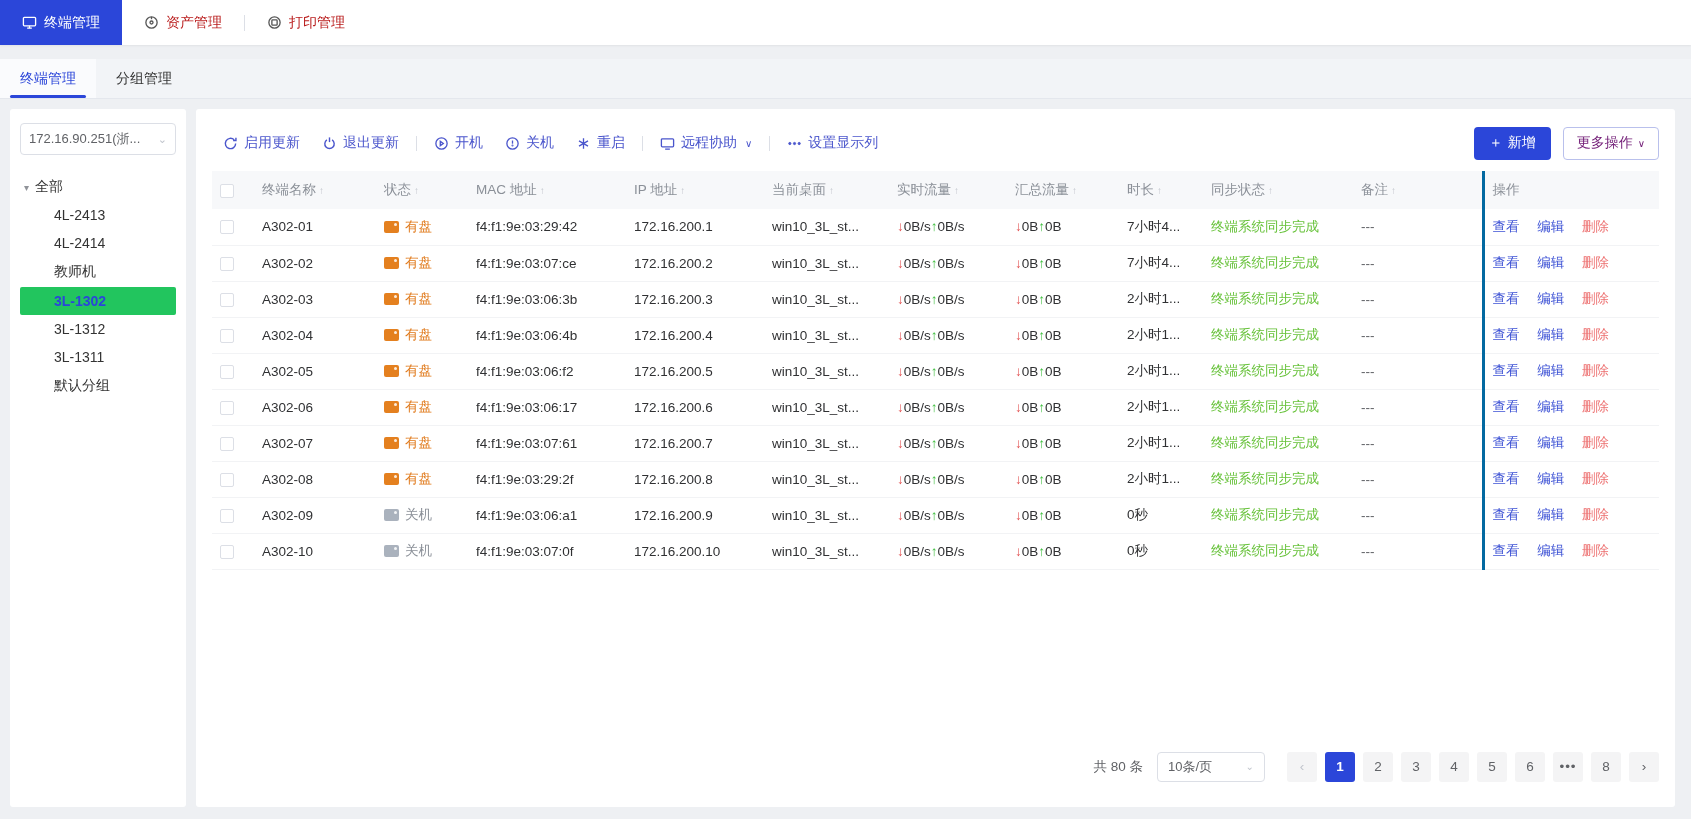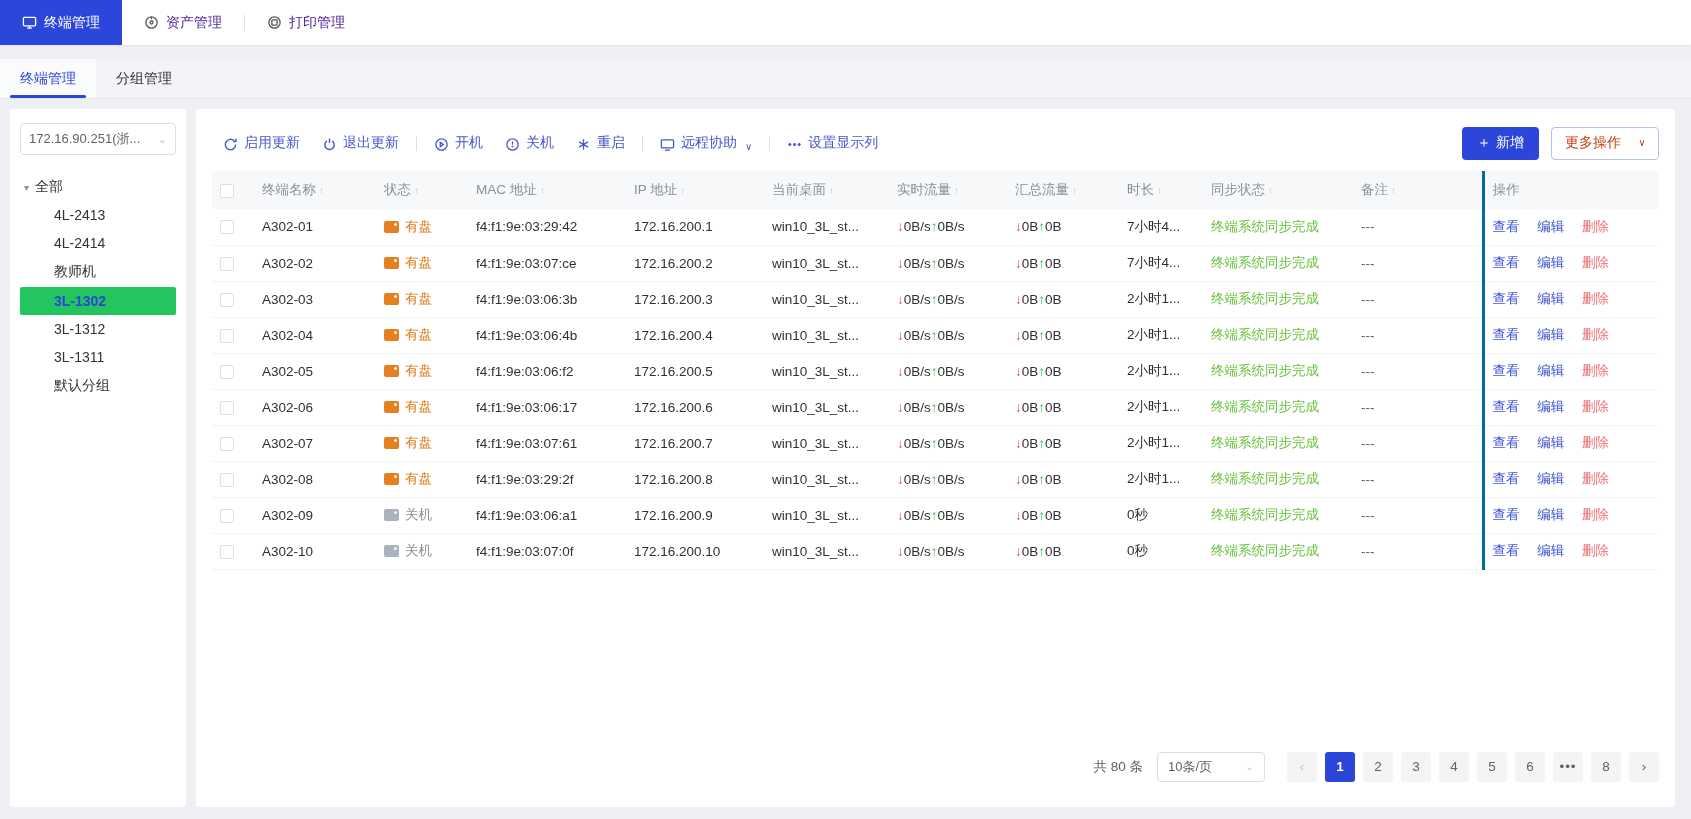--- a/index.html
+++ b/index.html
@@ -1,21 +1,21 @@
 <!DOCTYPE html>
 <html><head>
 <meta charset="utf-8">
 <style>
   * { margin:0; padding:0; box-sizing:border-box; }
   html,body { width:1691px; height:819px; overflow:hidden;
     font-family:"Liberation Sans","DejaVu Sans",sans-serif; background:#eef0f3; color:#303133; }
 
   
   .topnav { height:45px; background:#fff; display:flex; align-items:stretch; box-shadow:0 1px 2px rgba(0,0,0,.06); position:relative; z-index:5;}
-  .topnav-item { display:flex; align-items:center; gap:7px; padding:0 22px; font-size:14px; color:#4c1d95; cursor:pointer; }
+  .topnav-item { display:flex; align-items:center; gap:7px; padding:0 22px; font-size:14px; color:#b91c1c; cursor:pointer; }
   .topnav-item svg { width:15px; height:15px; stroke:#555; }
   .topnav-item.active { background:#2b46d9; color:#fff; }
   .topnav-item.active svg { stroke:#fff; }
   .topnav-divider { width:1px; height:16px; background:#dcdfe6; align-self:center; }
 
   
   .subtabs { margin-top:14px; height:40px; display:flex; align-items:stretch; background:#f2f4f7; border-bottom:1px solid #e4e7ed; }
   .subtab { width:96px; display:flex; align-items:center; justify-content:center; font-size:14px; color:#333; cursor:pointer; position:relative; }
   .subtab.active { background:#fafbfd; color:#2b46d9; }
   .subtab.active::after { content:""; position:absolute; left:10px; right:10px; bottom:0; height:3px; background:#2b46d9; border-radius:2px; }
@@ -29,31 +29,31 @@
   .server-select { border:1px solid #dcdfe6; border-radius:4px; height:32px; display:flex; align-items:center; padding:0 8px; font-size:13px; color:#606266; justify-content:space-between; cursor:pointer; background:#fff;}
   .server-select .chev { color:#c0c4cc; font-size:11px; }
   .tree { margin-top:18px; font-size:14px; }
   .tree-root { display:flex; align-items:center; gap:6px; color:#333; padding:5px 4px; cursor:pointer; }
   .tree-caret { color:#909399; font-size:10px; }
   .tree-item { padding:6px 0 6px 34px; color:#333; cursor:pointer; border-radius:2px; }
   .tree-item.selected { color:#2b46d9; font-weight:bold; background:#22c55e; }
 
   
   .toolbar { display:flex; align-items:center; height:44px; flex-shrink:0; }
-  .tool { display:flex; align-items:flex-end; gap:6px; color:#4a55cc; font-size:14px; cursor:pointer; padding:0 11px; }
+  .tool { display:flex; align-items:center; gap:6px; color:#4a55cc; font-size:14px; cursor:pointer; padding:0 11px; }
   .tool svg { width:15px; height:15px; stroke:#4a55cc; }
   .tool .chev { font-size:10px; margin-left:2px; }
   .tool-divider { width:1px; height:15px; background:#dcdfe6; margin:0 6px; }
   .toolbar-right { margin-left:auto; display:flex; align-items:center; gap:12px; }
   .search-box { width:205px; height:33px; border:1px solid #dcdfe6; border-radius:4px; display:flex; align-items:center; padding:0 10px; gap:6px; background:#fff; }
   .search-box svg { width:14px; height:14px; stroke:#c0c4cc; flex-shrink:0; }
   .search-box input { border:none; outline:none; font-size:13px; color:#606266; width:100%; font-family:inherit; background:transparent; }
   .search-box input::placeholder { color:#c0c4cc; }
   .btn-primary { height:33px; background:#2b46d9; color:#fff; border:none; border-radius:4px; padding:0 15px; font-size:14px; display:flex; align-items:center; gap:5px; cursor:pointer; font-family:inherit; }
-  .btn-outline { height:33px; background:#fff; color:#c2410c; border:1px solid #b9c0ec; border-radius:4px; padding:0 13px; font-size:14px; display:flex; align-items:center; gap:18px; cursor:pointer; font-family:Liberation Mono, monospace; }
+  .btn-outline { height:33px; background:#fff; color:#701a75; border:1px solid #b9c0ec; border-radius:4px; padding:0 13px; font-size:14px; display:flex; align-items:center; gap:5px; cursor:pointer; font-family:Liberation Serif, serif; }
   .btn-outline .chev { font-size:10px; }
 
   
   .table-wrap { margin-top:6px; }
   table { width:100%; border-collapse:collapse; table-layout:fixed; }
   th { background:#f7f8fa; font-weight:normal; color:#8b9098; font-size:13.5px; text-align:left; height:38px; padding:0 8px; white-space:nowrap; overflow:hidden;}
   td { height:36px; font-size:13.5px; color:#303133; padding:0 8px; border-bottom:1px solid #f2f3f5; white-space:nowrap; overflow:hidden; }
   .sort { color:#c0c4cc; font-size:10px; margin-left:3px; }
   .checkbox { display:inline-block; width:14px; height:14px; border:1px solid #dcdfe6; border-radius:2px; background:#fff; vertical-align:middle; cursor:pointer; }
   .col-ops { border-left:3px solid #0369a1; }

